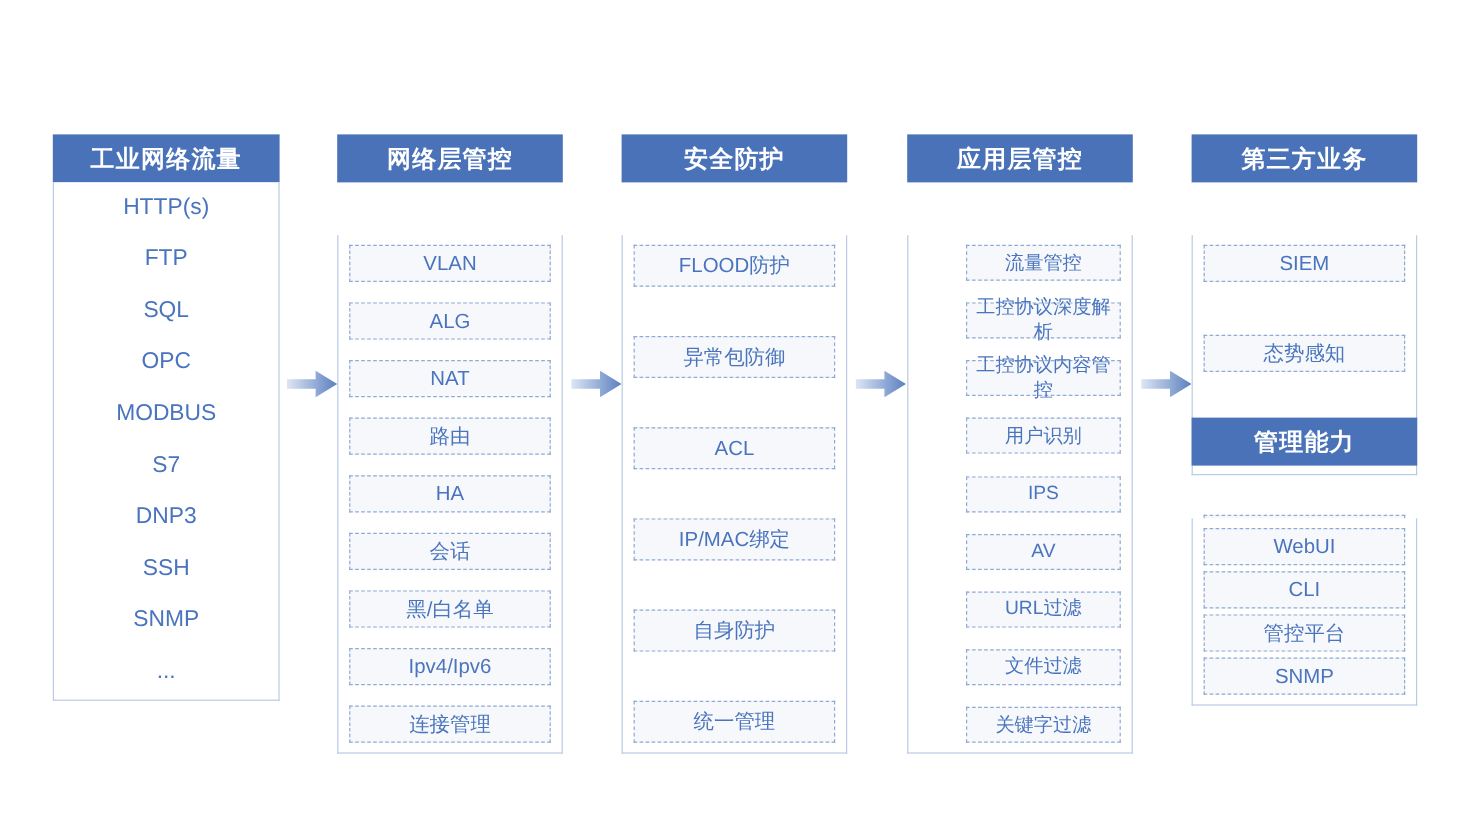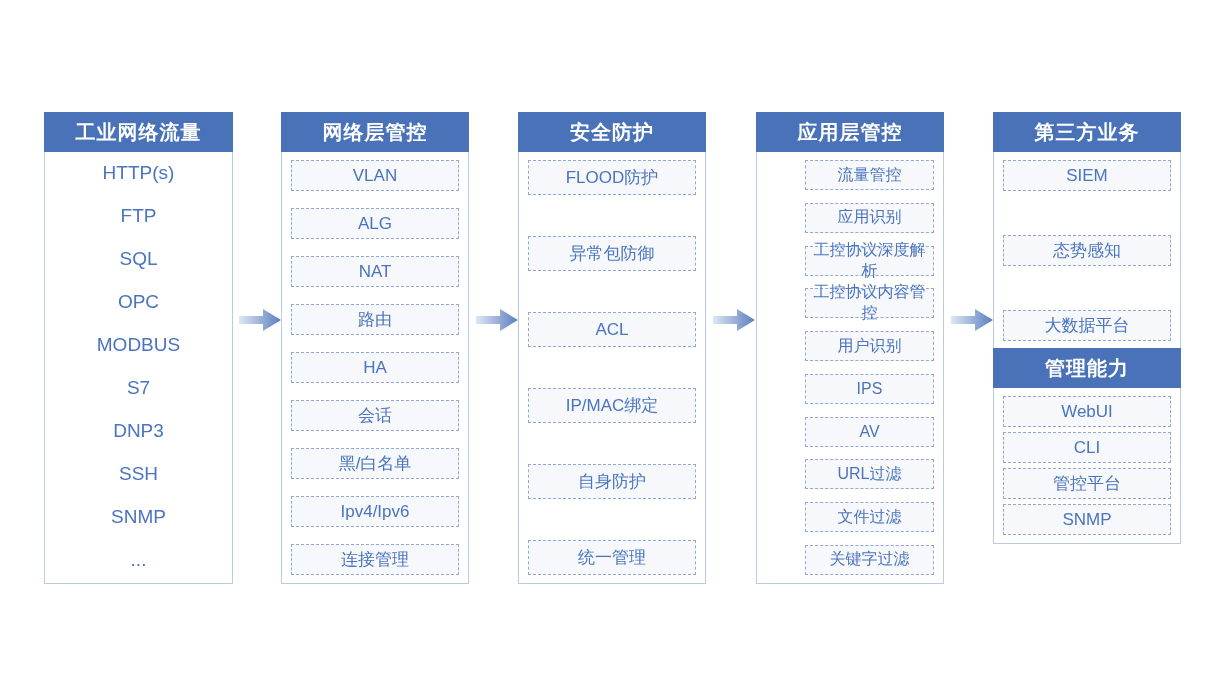--- a/index.html
+++ b/index.html
@@ -61,20 +61,21 @@
   .plain-item {
     color: #4A74BE;
     font-size: 19px;
     text-align: center;
     line-height: 1.1;
   }
 
   
   .col-body.chips {
     justify-content: space-between;
+    margin-top: 44px;
   }
 
   .chip {
     box-sizing: border-box;
     border: 1px dashed #8FAAD4;
     background: #F6F8FB;
     color: #4A74BE;
     font-size: 17px;
     text-align: center;
     display: flex;
@@ -196,21 +197,20 @@
         </linearGradient>
       </defs>
       <path d="M0 7 L24 7 L24 0 L42 11 L24 22 L24 15 L0 15 Z" fill="url(#ag3)"></path>
     </svg>
   </div>
 
   <div class="column col4">
     <div class="col-header">应用层管控</div>
     <div class="col-body chips">
       <div class="chip">流量管控</div>
-      <div class="chip">应用识别</div>
       <div class="chip">工控协议深度解析</div>
       <div class="chip">工控协议内容管控</div>
       <div class="chip">用户识别</div>
       <div class="chip">IPS</div>
       <div class="chip">AV</div>
       <div class="chip">URL过滤</div>
       <div class="chip">文件过滤</div>
       <div class="chip">关键字过滤</div>
     </div>
   </div>

